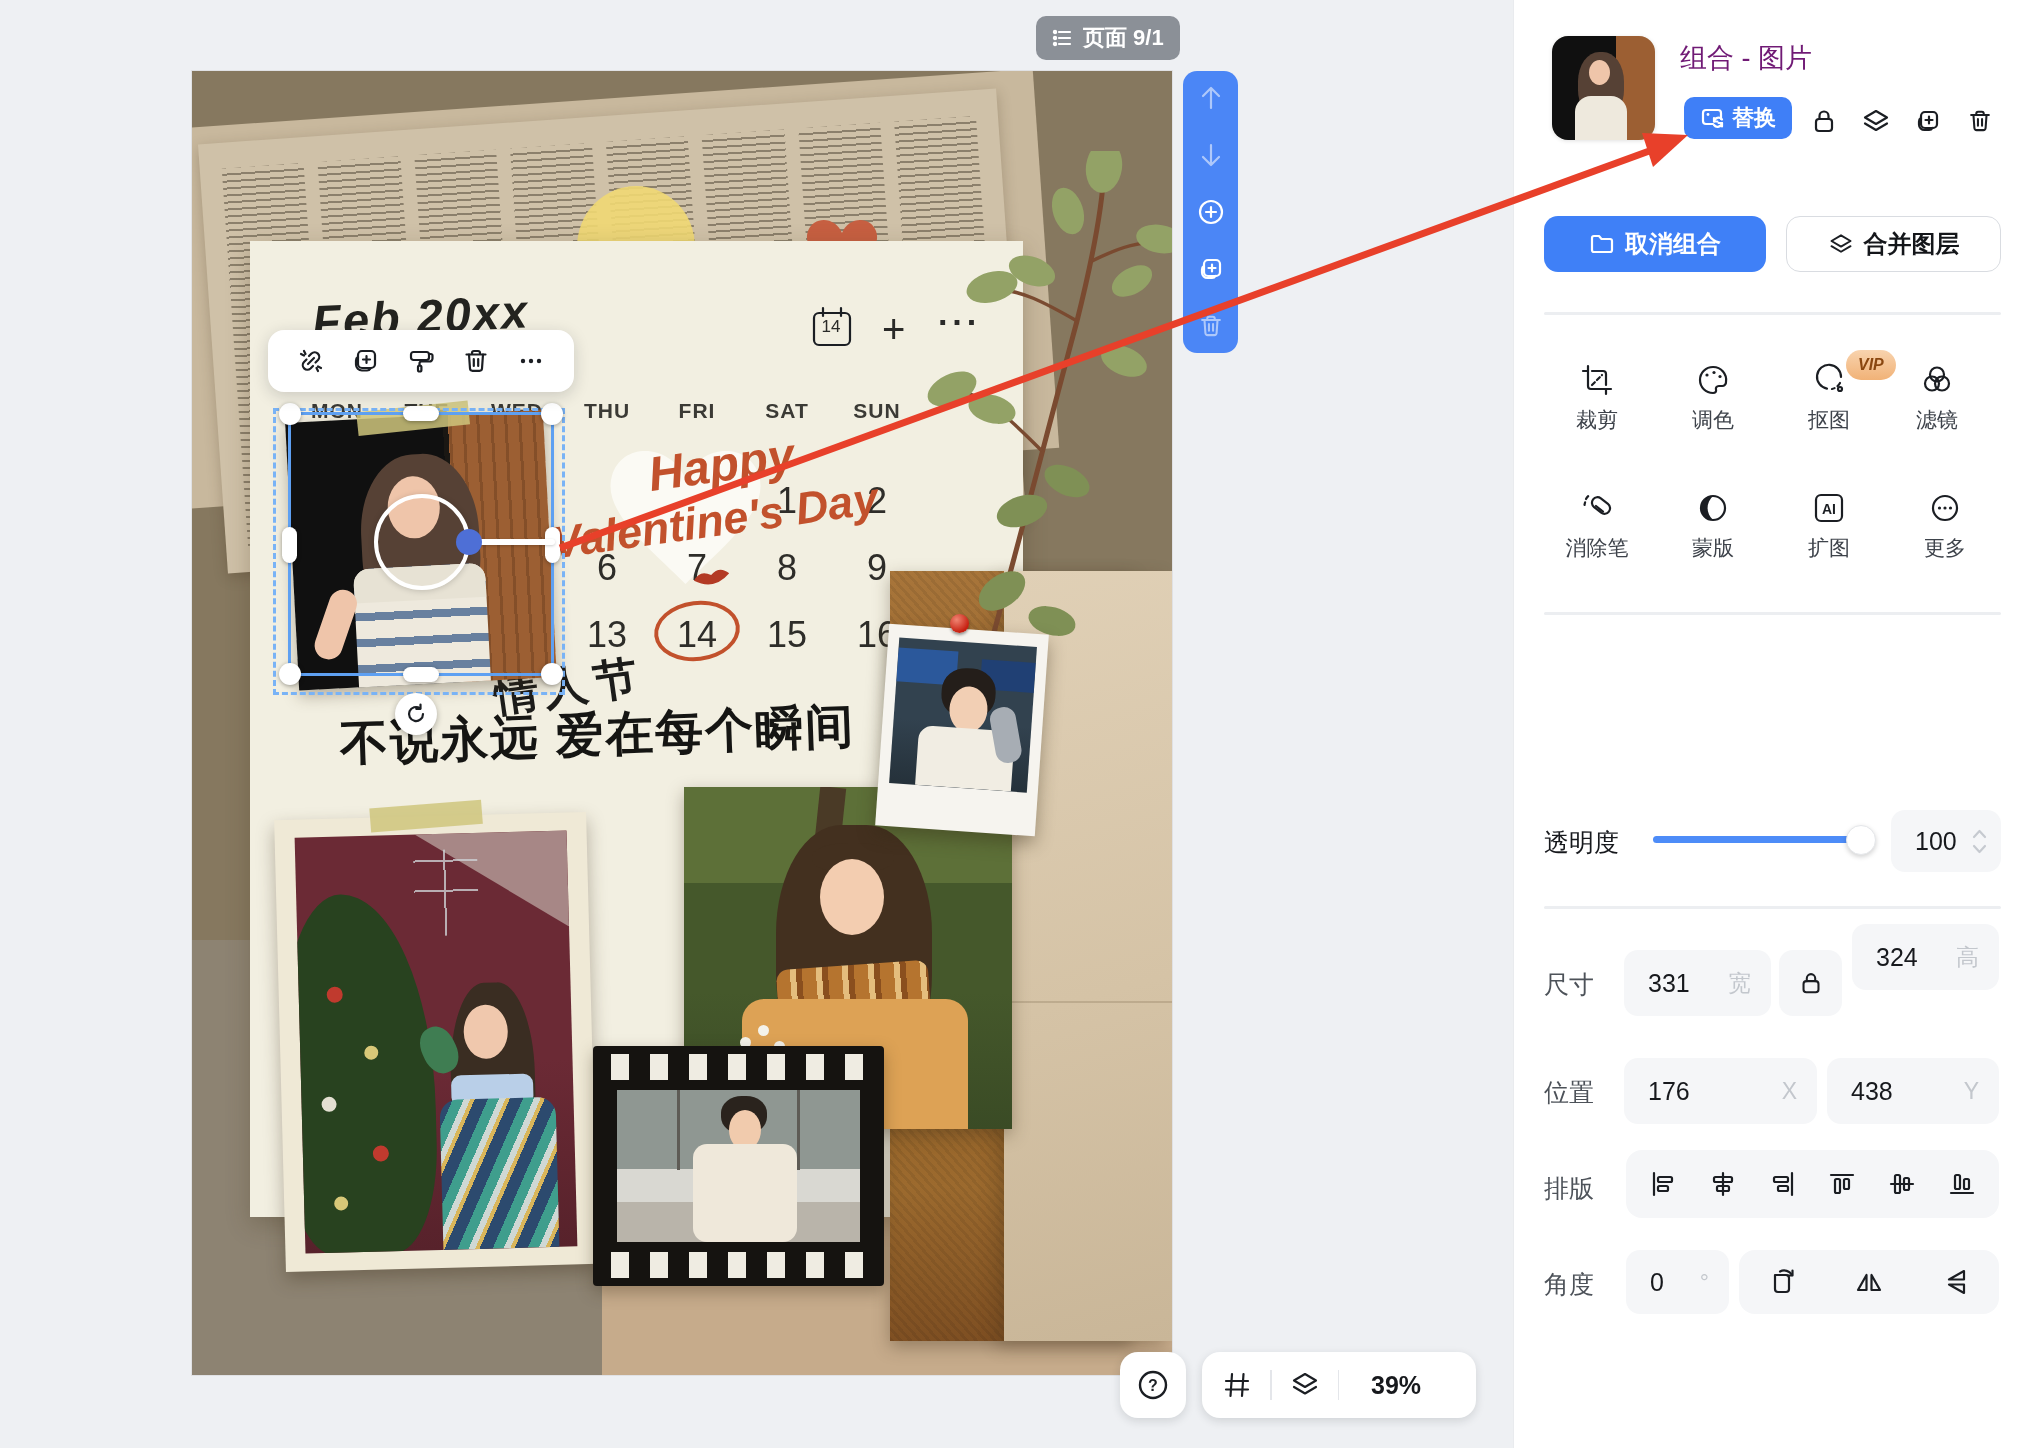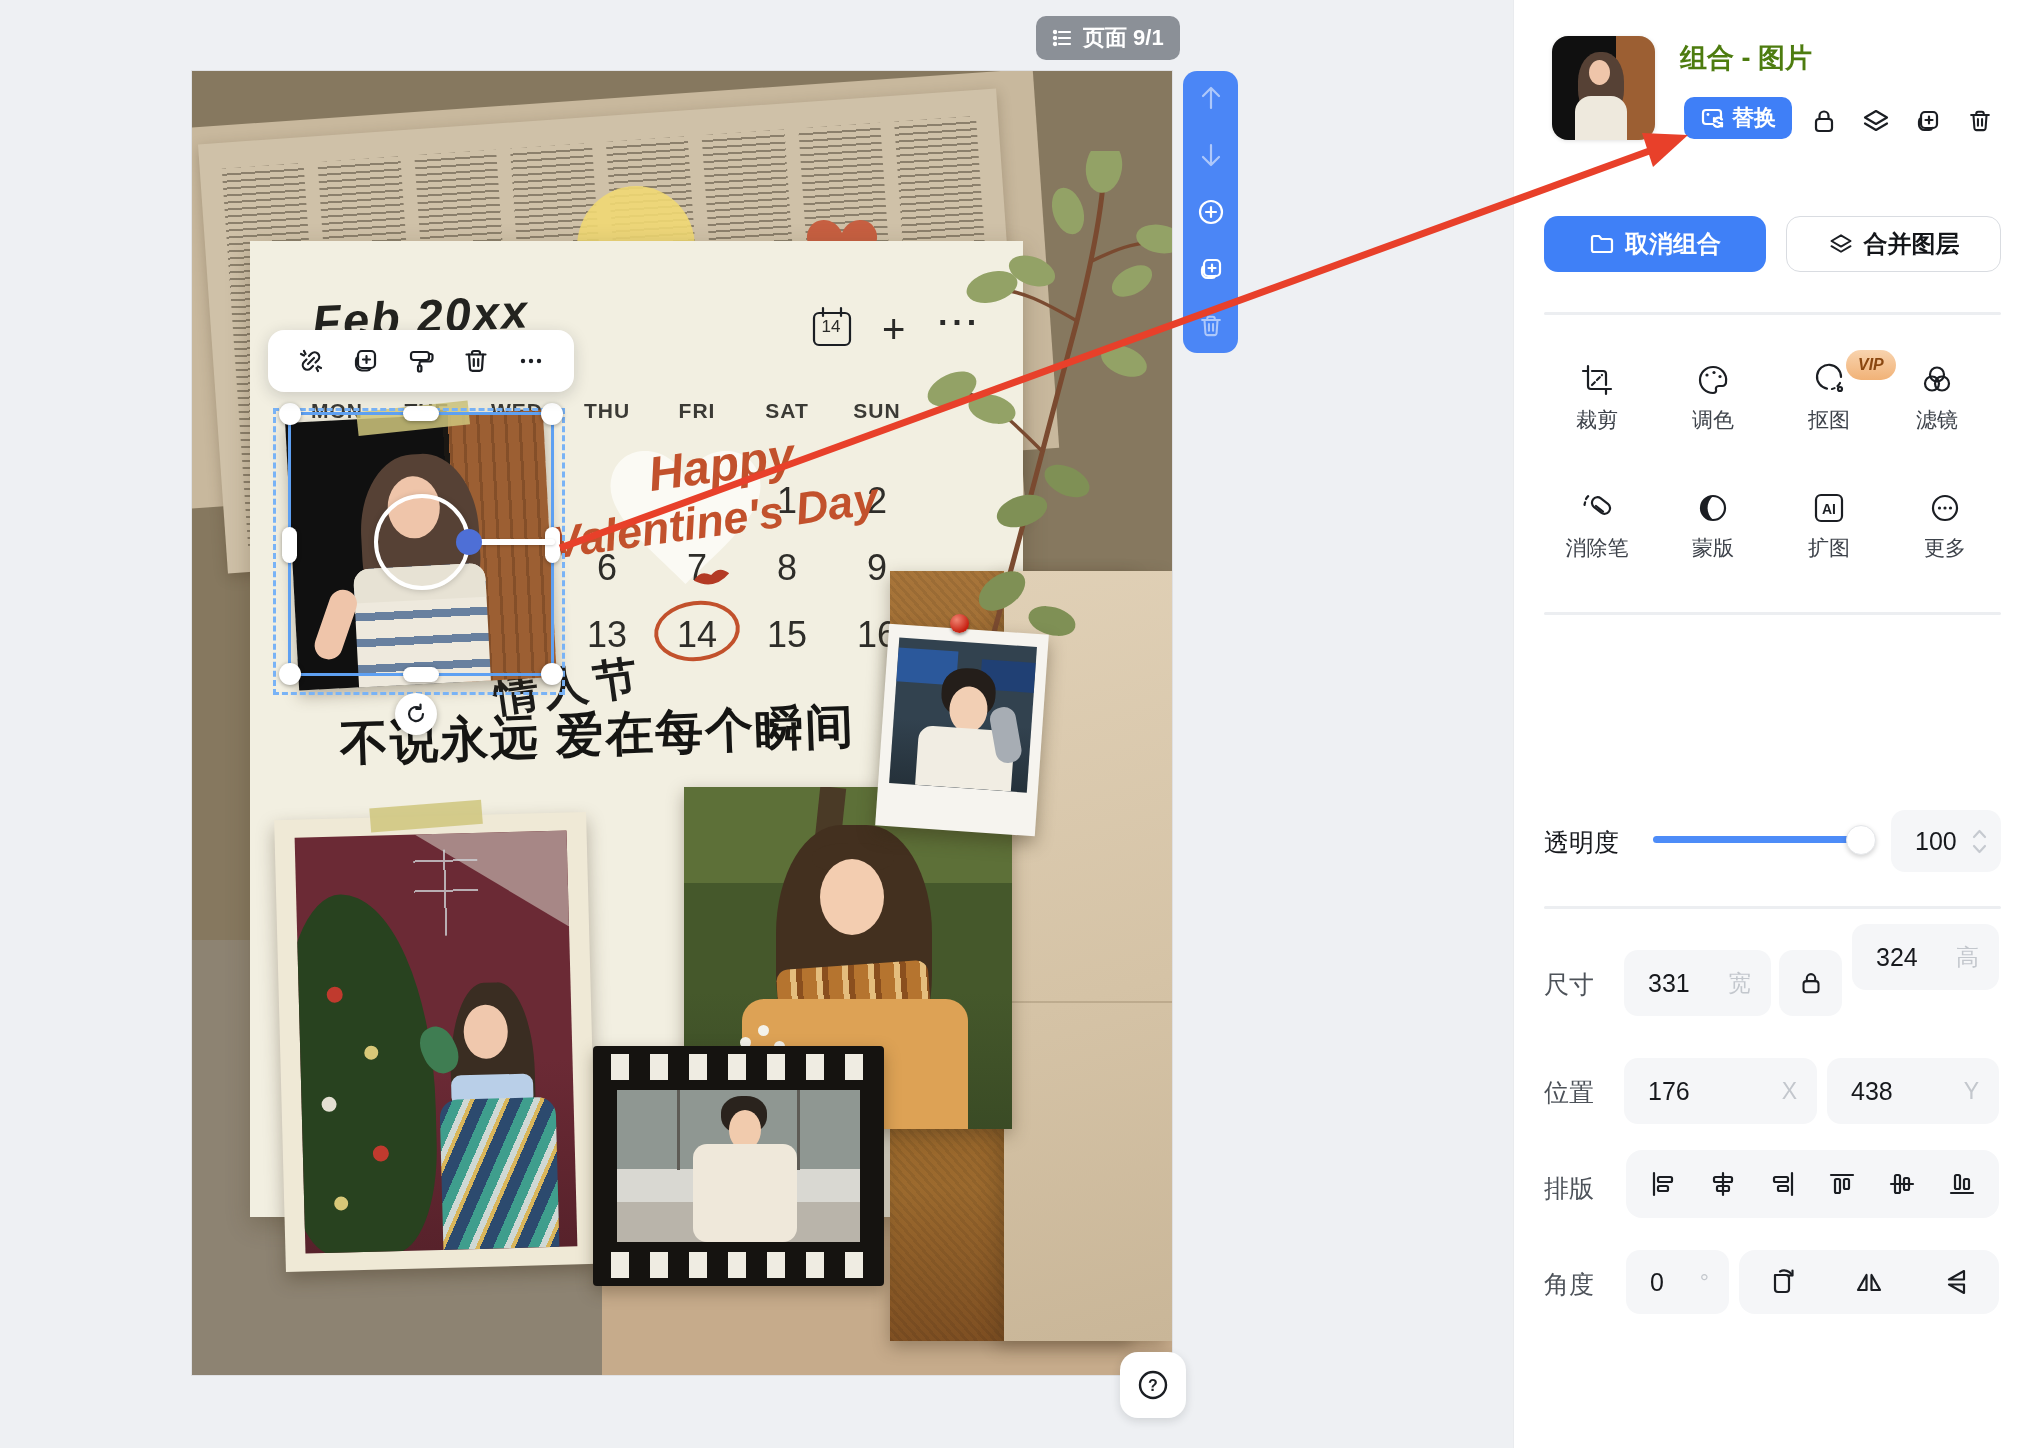--- a/index.html
+++ b/index.html
@@ -147,21 +147,21 @@
             display:flex;align-items:center;justify-content:center;z-index:50;cursor:pointer;}
   .zoom-bar{left:1202px;top:1352px;width:274px;height:66px;background:#fff;border-radius:18px;box-shadow:0 3px 10px rgba(30,35,45,.14);
             display:flex;align-items:center;z-index:50;padding:0 20px;gap:18px;}
   .zoom-bar .vdiv{width:1.5px;height:30px;background:#e4e6ea;}
   .zoom-val{font-size:25px;color:#17191d;font-weight:600;margin-left:14px;}
 
   
   #panel{left:1513px;top:0;width:517px;height:1448px;background:#fff;border-left:1px solid #e9ebee;z-index:10;}
   .thumb{left:38px;top:36px;width:103px;height:104px;border-radius:16px;overflow:hidden;background:#e8e4da;box-shadow:0 1px 4px rgba(0,0,0,.12);}
   .thumb .mini{position:absolute;inset:0;background:linear-gradient(90deg,#101010 0 62%,#9c5f33 62%);}
-  .panel-title{left:166px;top:40px;font-size:27px;font-weight:700;color:#4d7c0f;}
+  .panel-title{left:166px;top:40px;font-size:27px;font-weight:400;color:#701a75;}
   .replace-btn{left:170px;top:97px;height:42px;padding:0 16px;border-radius:10px;background:#3f7ff7;color:#fff;
                display:flex;align-items:center;gap:8px;font-size:22px;font-weight:600;cursor:pointer;}
   .hicon{position:absolute;top:104px;width:34px;height:34px;display:flex;align-items:center;justify-content:center;cursor:pointer;}
   .btn-row{left:30px;top:216px;display:flex;gap:20px;}
   .btn-primary{width:222px;height:56px;border-radius:14px;background:#3f80f7;color:#fff;font-size:24px;font-weight:700;
                display:flex;align-items:center;justify-content:center;gap:10px;cursor:pointer;}
   .btn-secondary{width:215px;height:56px;border-radius:14px;background:#fff;border:1.5px solid #d9dce1;color:#14161a;
                font-size:24px;font-weight:700;display:flex;align-items:center;justify-content:center;gap:10px;cursor:pointer;}
   .pdiv{left:30px;width:457px;height:3px;background:#eceef1;border-radius:2px;}
   .tool{position:absolute;width:100px;display:flex;flex-direction:column;align-items:center;gap:8px;cursor:pointer;}
@@ -477,20 +477,36 @@
     </svg>
     <span>页面 9/1</span>
   </div>
 
   <div class="ab help-btn">
     <svg width="34" height="34" viewBox="0 0 34 34">
       <circle cx="17" cy="17" r="13" fill="none" stroke="#1b1e23" stroke-width="2.4"></circle>
       <text x="17" y="23" text-anchor="middle" font-size="16" font-weight="bold" fill="#1b1e23" font-family="Liberation Sans, sans-serif">?</text>
     </svg>
   </div>
+  <div class="ab zoom-bar">
+    <div class="tbtn">
+      <svg class="ic" width="30" height="30" viewBox="0 0 30 30">
+        <path d="M10 4 L8.5 26 M21.5 4 L20 26 M4 11 h22 M4 19.5 h22"></path>
+      </svg>
+    </div>
+    <div class="vdiv"></div>
+    <div class="tbtn">
+      <svg class="ic" width="30" height="30" viewBox="0 0 30 30">
+        <path d="M15 4 L26 10.5 L15 17 L4 10.5 Z"></path>
+        <path d="M4 17 L15 23.5 L26 17"></path>
+      </svg>
+    </div>
+    <div class="vdiv"></div>
+    <span class="zoom-val">39%</span>
+  </div>
 
   <div id="panel" class="ab">
     <div class="ab thumb">
       <div class="mini"></div>
       <div class="fig-hair" style="left:26px;top:16px;width:46px;height:64px;"></div>
       <div class="fig-face" style="left:37px;top:24px;width:21px;height:25px;"></div>
       <div class="fig-top stripes-top" style="left:23px;top:60px;width:52px;height:44px;background-size:auto 14px;"></div>
     </div>
     <div class="ab panel-title">组合 - 图片</div>
 

